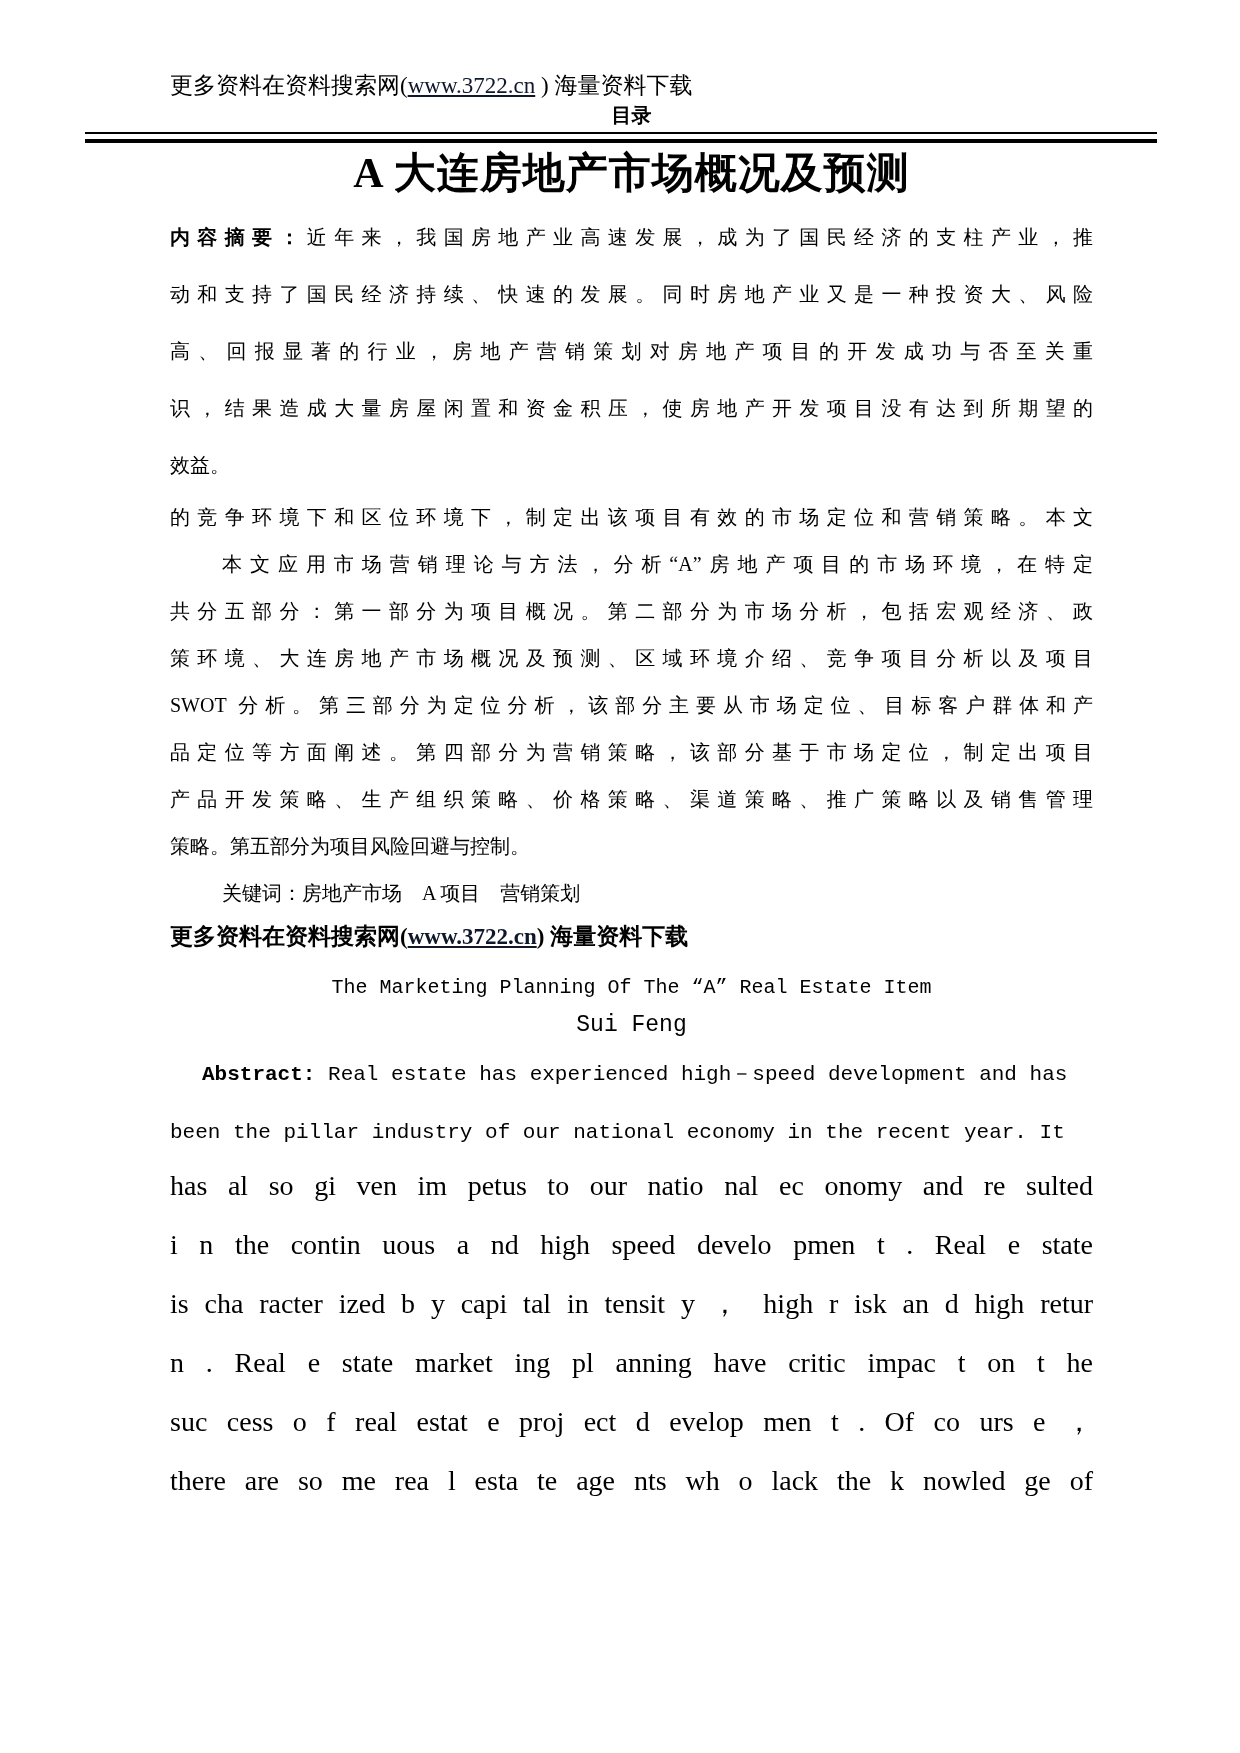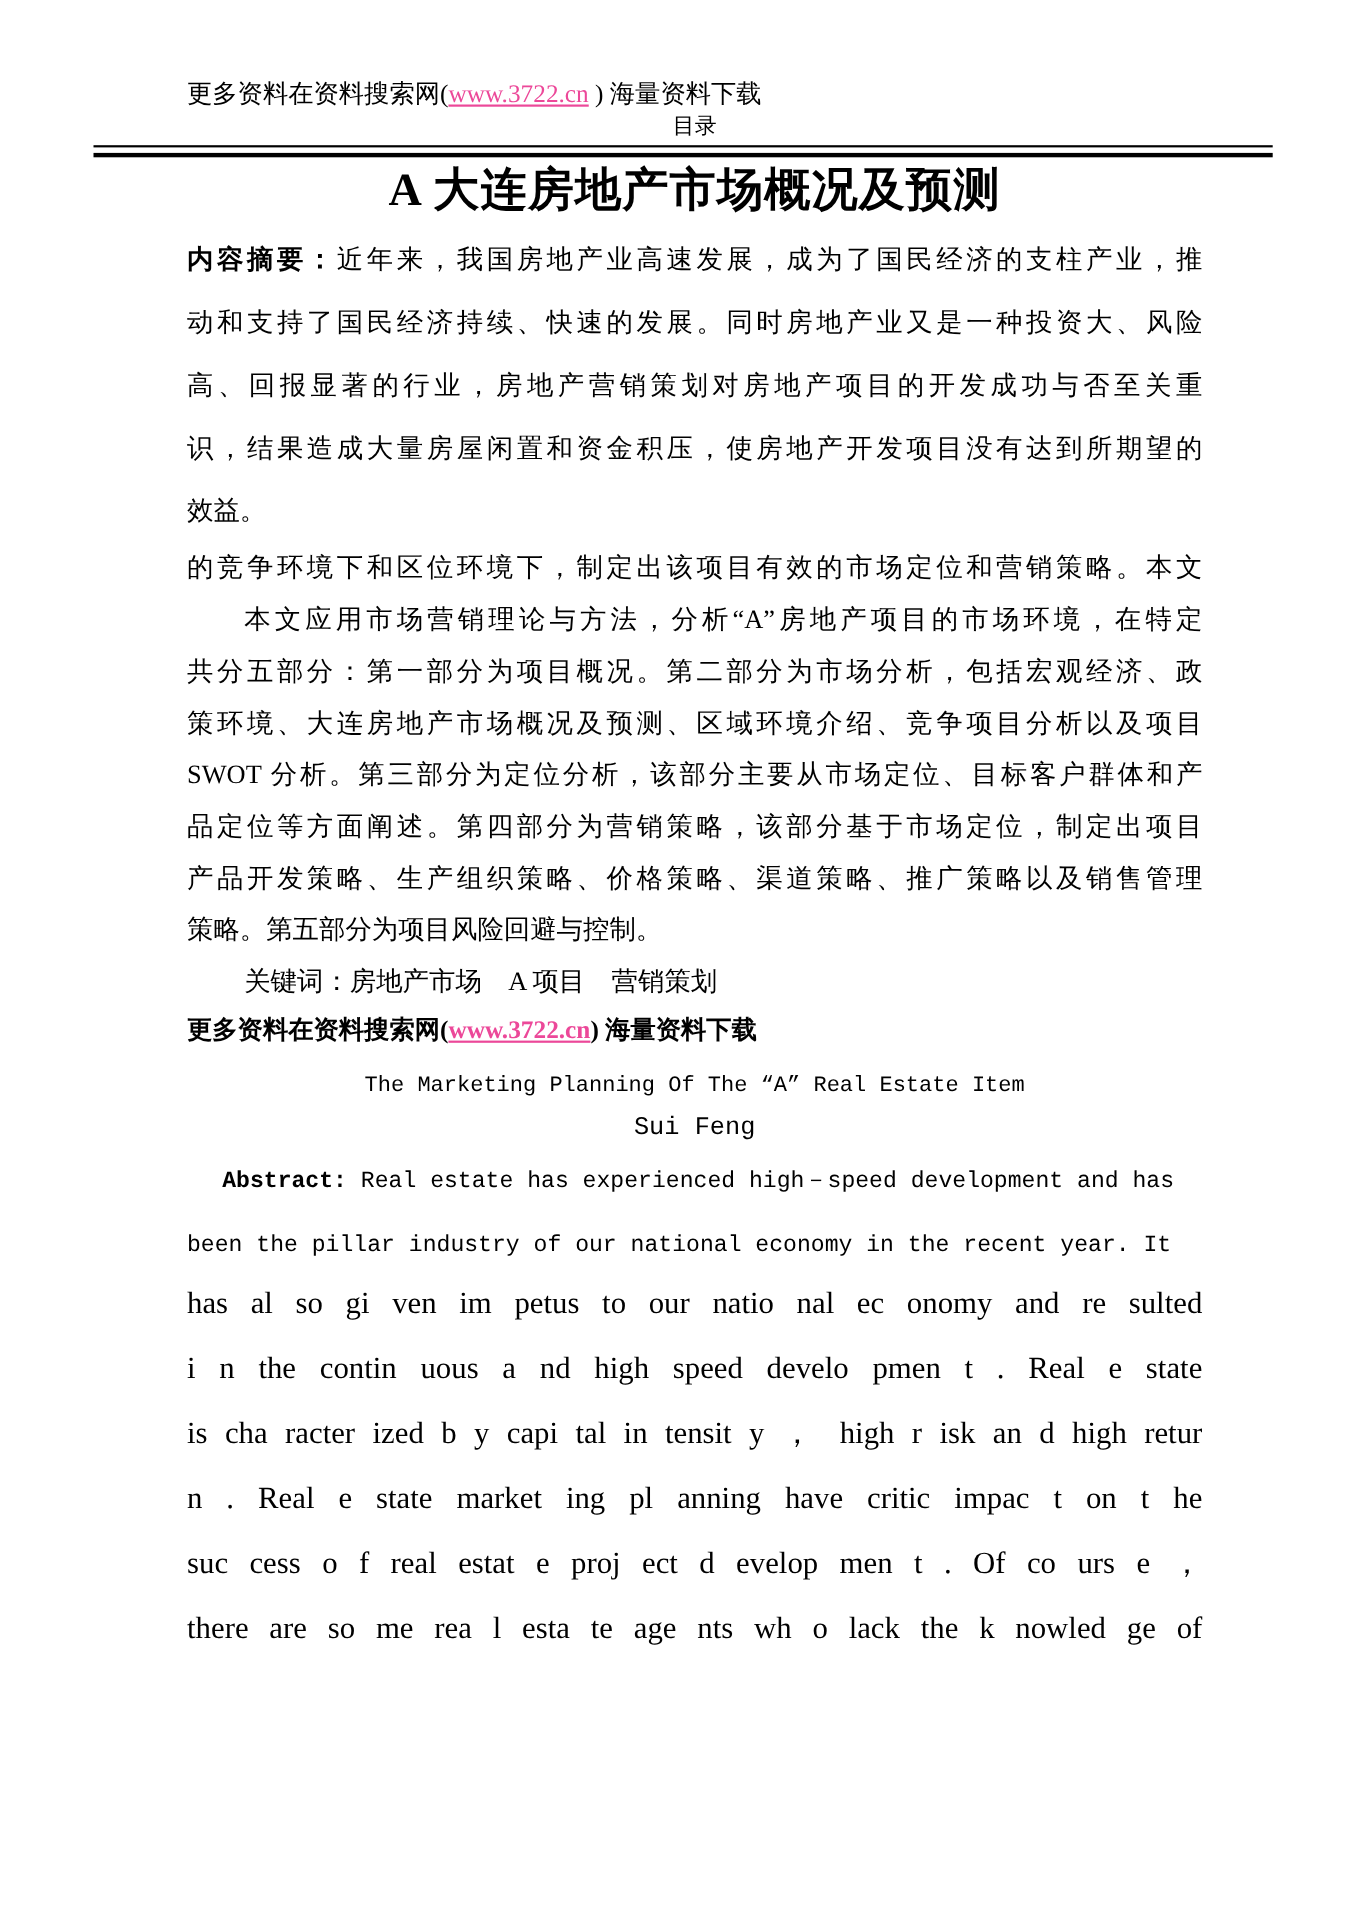--- a/index.html
+++ b/index.html
@@ -9,36 +9,36 @@
     color: #000000;
     font-family: "Liberation Serif", "DejaVu Serif", serif;
     overflow: hidden;
   }
   .page {
     box-sizing: border-box;
     width: 1240px; height: 1753px;
     padding: 70px 147px 40px 170px;
   }
   .src-note { font-size: 23px; line-height: 32px; white-space: nowrap; }
-  .src-note a { color: #ec4899; text-decoration: underline; }
-  .toc { text-align: center; font-weight: normal; font-size: 20px; line-height: 26px; }
+  .src-note a { color: #0f172a; text-decoration: underline; }
+  .toc { text-align: center; font-weight: bold; font-size: 20px; line-height: 26px; }
   .rule {
     margin-left: -85px; margin-right: -64px; margin-top: 4px;
     border-top: 2px solid #000;
     border-bottom: 4px solid #000;
     height: 5px;
   }
   .doc-title {
     text-align: center; font-weight: bold;
     font-size: 42px; line-height: 54px;
     margin-top: 3px; letter-spacing: 1px;
   }
   .cnpara { margin-top: 9px; }
   .cnline {
-    font-size: 24px; line-height: 57px;
+    font-size: 20px; line-height: 57px;
     text-align: justify; text-align-last: justify;
     text-justify: inter-character;
   }
   .cnline.compact { line-height: 47px; }
   .cnline.left { text-align: left; text-align-last: left; }
   .lead { font-weight: bold; }
   .indent1 { text-indent: 52px; }
   .src-note.small { font-size: 23px; line-height: 36px; margin-top: 2px; font-weight: bold; }
   .en-title {
     font-family: "Liberation Mono", "DejaVu Sans Mono", monospace;

